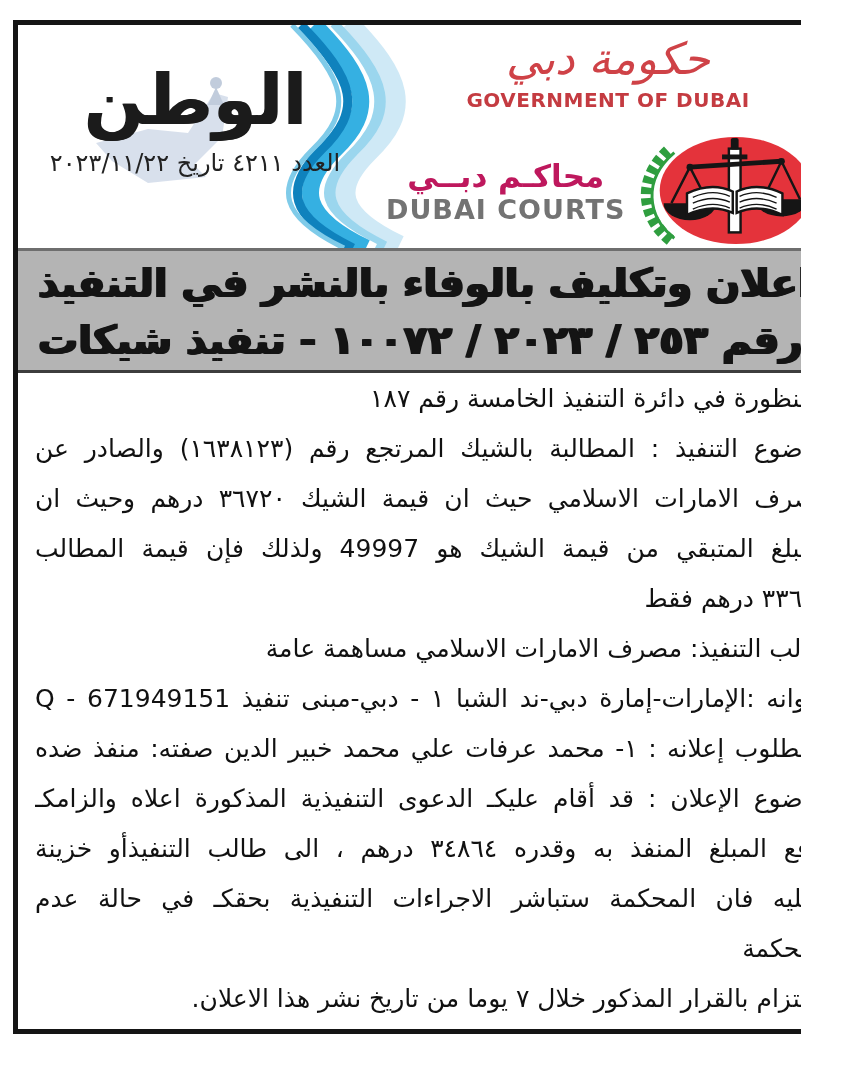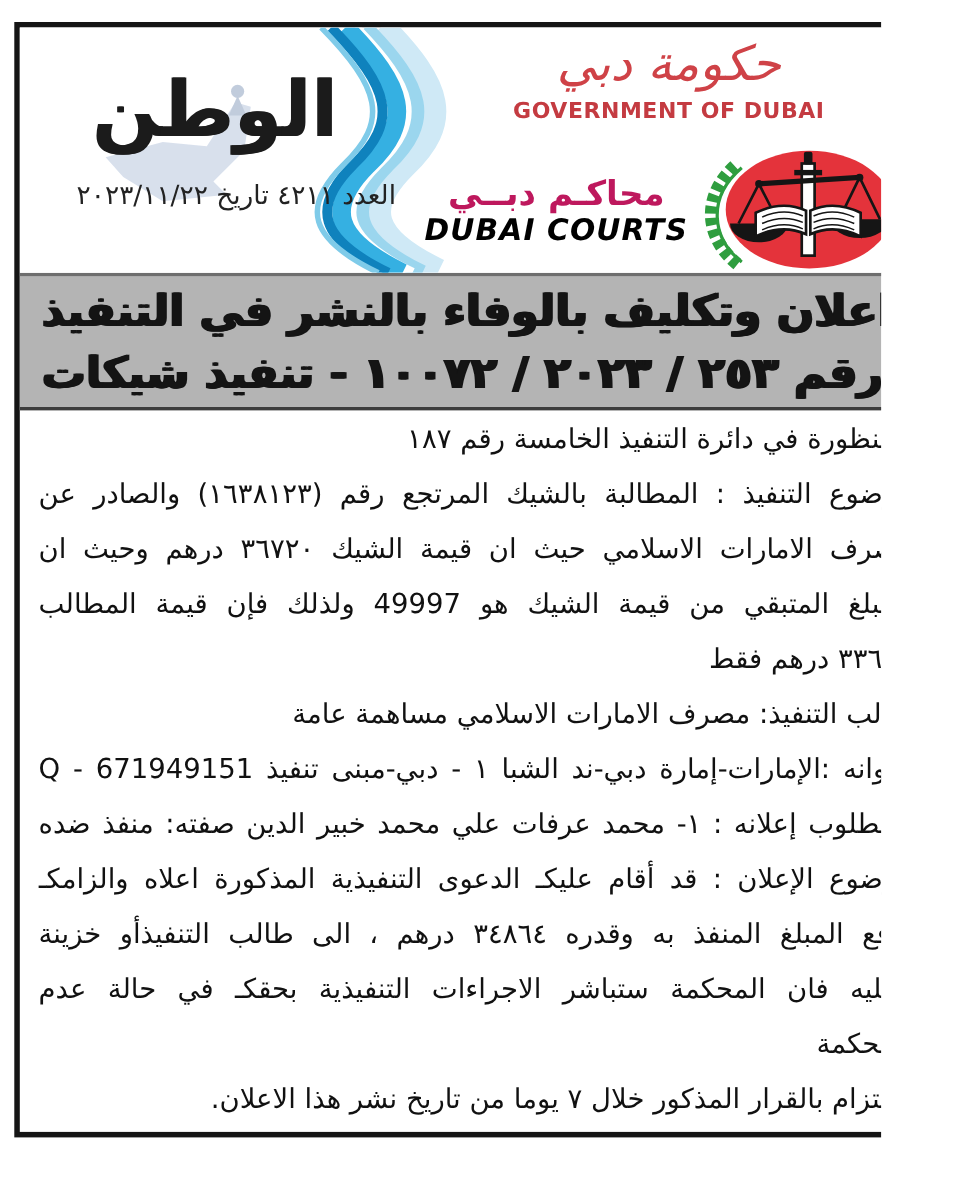--- a/index.html
+++ b/index.html
@@ -6,33 +6,33 @@
   .canvas{position:relative;width:801px;height:1080px;background:#ffffff;overflow:hidden;
           font-family:"DejaVu Sans",sans-serif;color:#1a1a1a;}
   .sheet{position:absolute;left:13px;top:20px;width:838px;height:1014px;
          border:5px solid #151515;box-sizing:border-box;background:#ffffff;}
 
   
   .masthead{position:relative;width:100%;height:223px;background:#ffffff;overflow:hidden;}
   .watan-col{position:absolute;left:12px;top:40px;width:330px;text-align:center;z-index:2;}
   .watan-name{font-size:70px;font-weight:bold;color:#1b1b1b;line-height:1;
               text-shadow:1px 0 0 #1b1b1b;direction:rtl;}
-  .issue-line{margin-top:28px;font-size:24px;color:#222;direction:rtl;white-space:nowrap;text-align:right;}
+  .issue-line{margin-top:14px;font-size:24px;color:#222;direction:rtl;white-space:nowrap;}
   .map-ghost{position:absolute;left:70px;top:40px;z-index:1;opacity:.55;}
   .wave{position:absolute;left:252px;top:0;z-index:0;}
 
   .gov-block{position:absolute;left:440px;top:8px;width:300px;text-align:center;z-index:2;}
   .gov-ar{font-size:44px;font-weight:normal;color:#cf4247;direction:rtl;line-height:1.2;
           font-style:italic;}
   .gov-en{margin-top:2px;font-size:20px;font-weight:bold;color:#c43b41;letter-spacing:.5px;}
 
   .courts-block{position:absolute;left:368px;top:110px;display:flex;align-items:center;z-index:2;}
   .courts-names{text-align:center;margin-right:6px;}
   .courts-ar{font-size:31px;font-weight:bold;color:#be185d;direction:rtl;white-space:nowrap;}
-  .courts-en{font-size:27px;font-weight:bold;color:#000000;letter-spacing:1px;white-space:nowrap;font-style:italic;}
+  .courts-en{font-size:27px;font-weight:bold;color:#737373;letter-spacing:1px;white-space:nowrap;}
 
   
   .banner{width:100%;height:125px;box-sizing:border-box;background:#b4b4b4;
           border-top:3px solid #6e6e6e;border-bottom:3px solid #3d3d3d;
           text-align:left;direction:rtl;padding-top:4px;padding-left:20px;}
   .banner div{font-size:40px;line-height:57px;font-weight:bold;color:#141414;
               text-shadow:1.2px 0 0 #141414,-1.2px 0 0 #141414;white-space:nowrap;}
 
   
   .notice-body{direction:rtl;padding:1px 17px 0 17px;}

